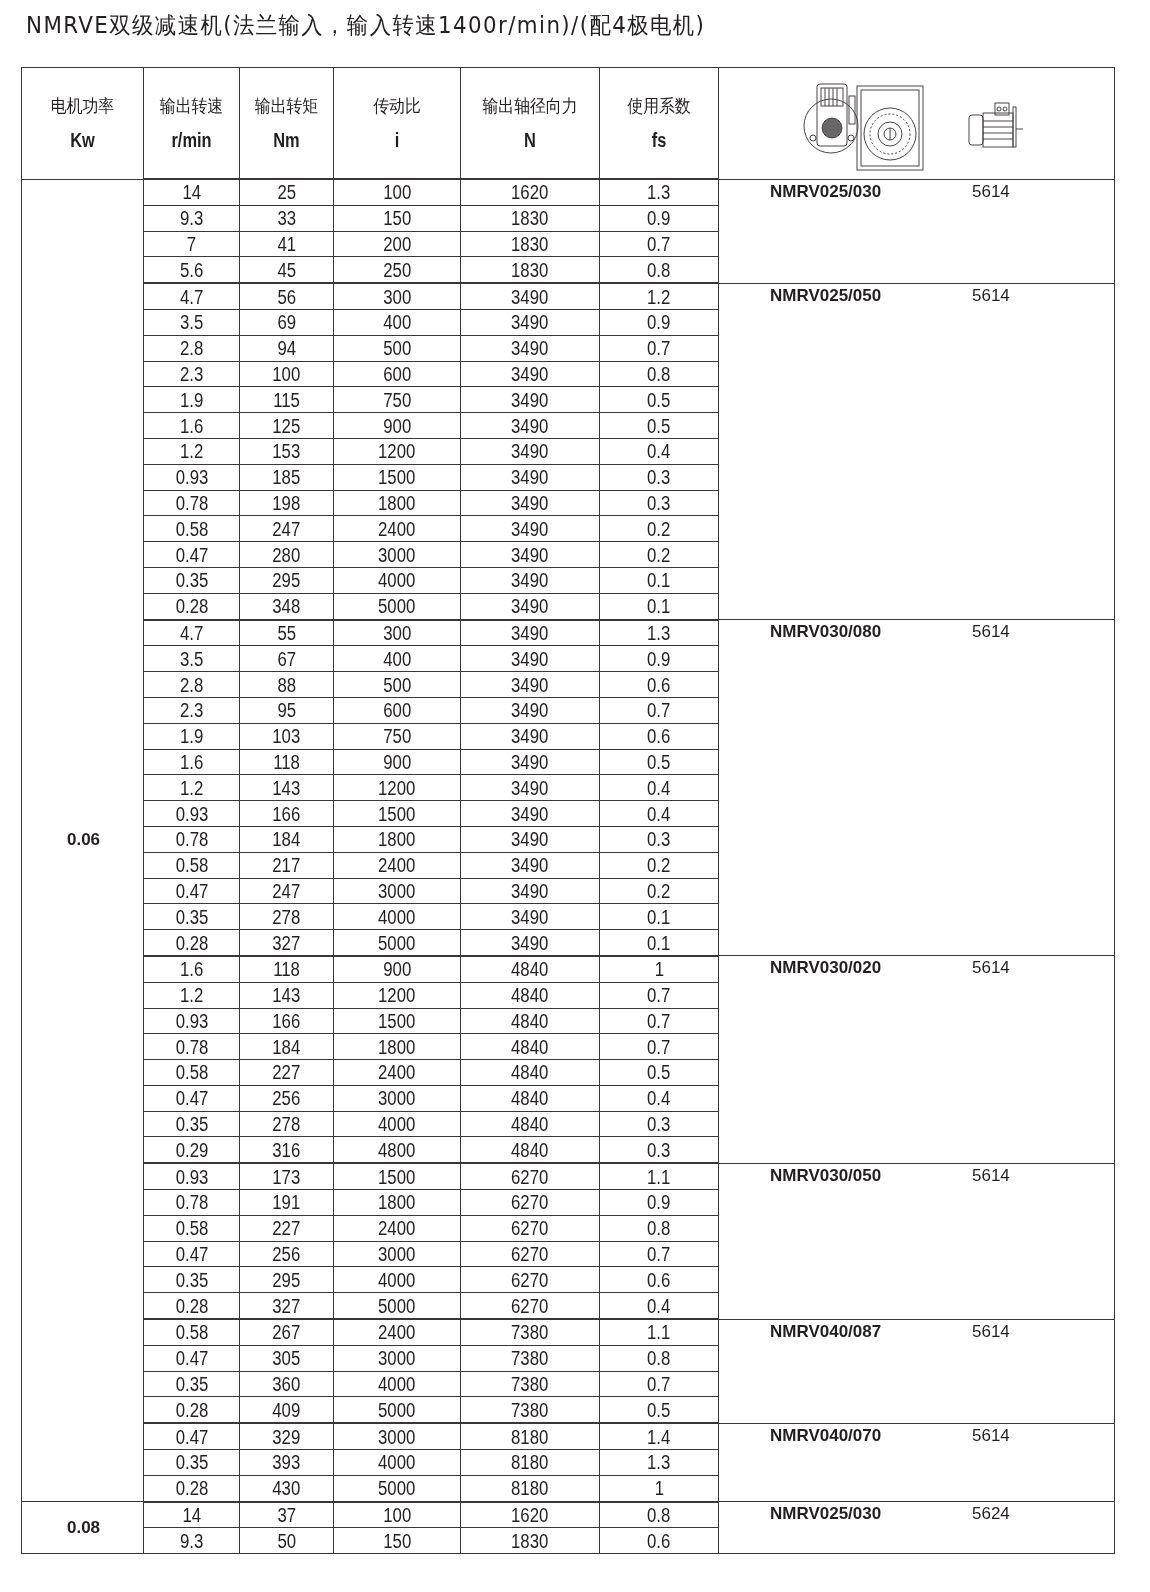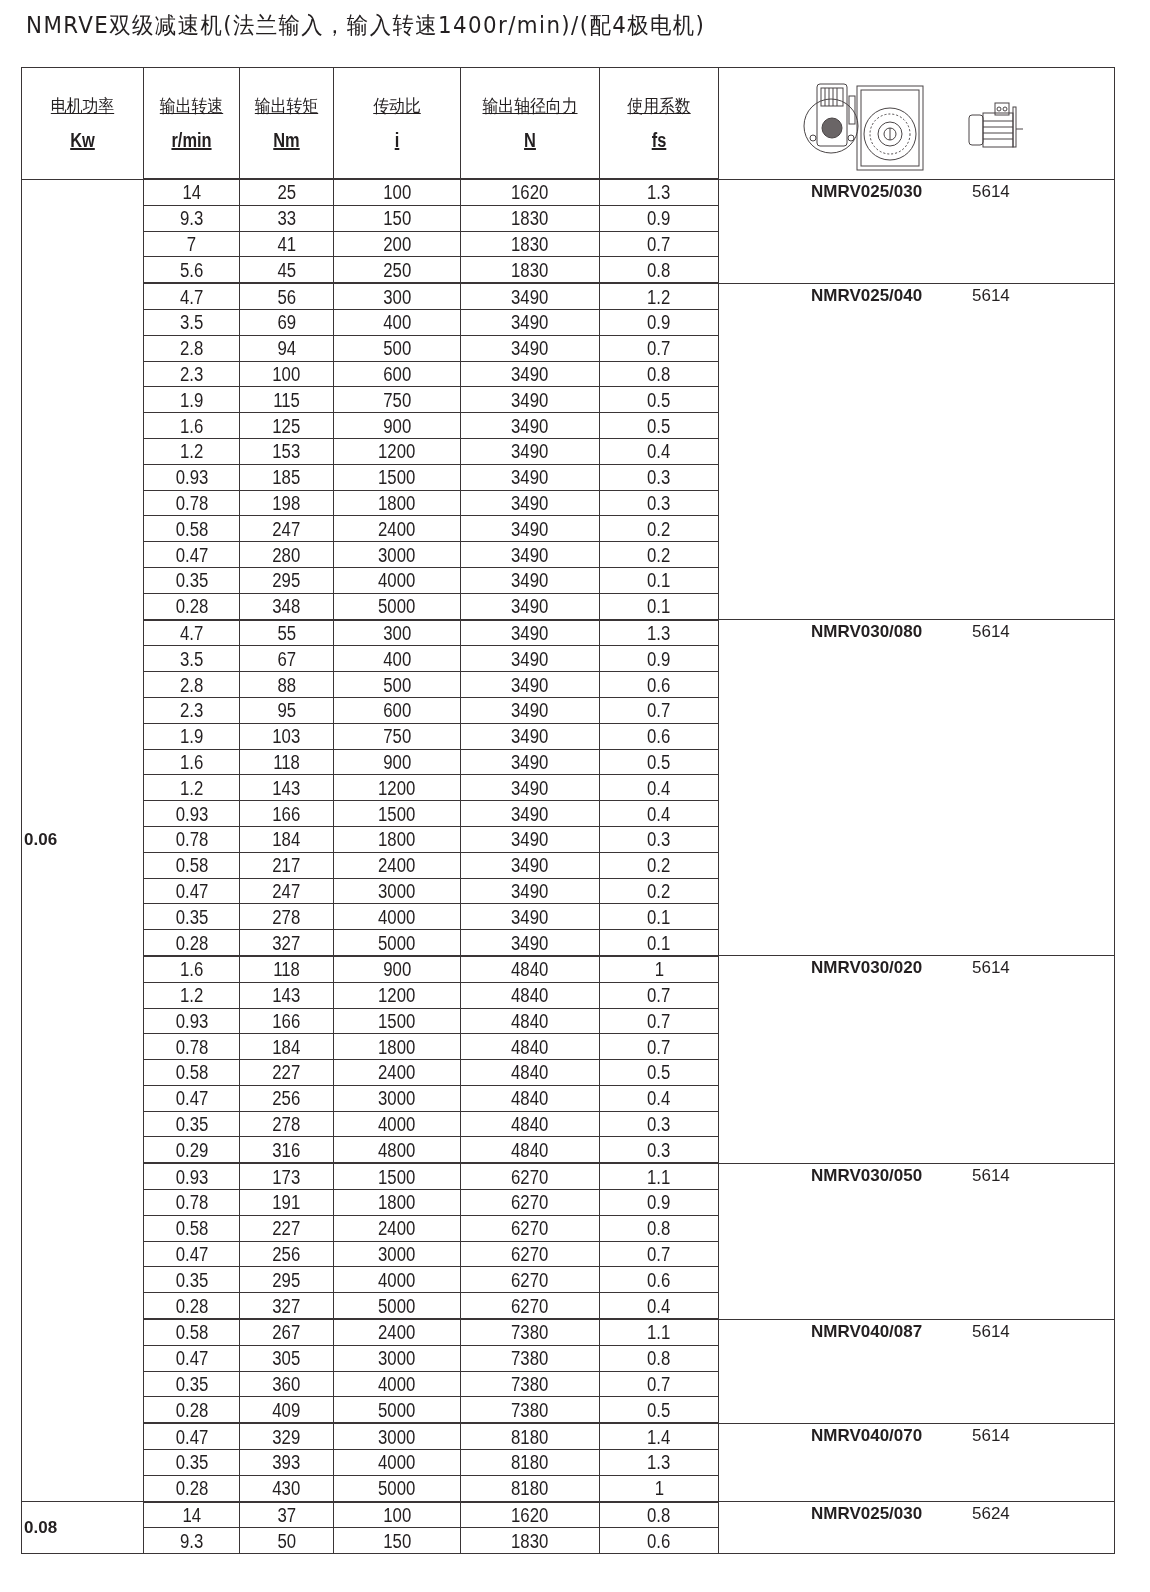--- a/index.html
+++ b/index.html
@@ -1,27 +1,27 @@
 <!DOCTYPE html>
 <html><head>
 <meta charset="utf-8">
 <style>
   html, body { margin: 0; padding: 0; background: #ffffff; }
   body { width: 1150px; height: 1592px; position: relative; overflow: hidden; font-family: "Liberation Sans", sans-serif; color: #231f20; }
   .title { position: absolute; left: 26px; top: 10px; font-size: 23px; letter-spacing: 1.5px; font-family: "DejaVu Sans", sans-serif; color: #231f20; white-space: nowrap; transform: scaleX(0.93); transform-origin: left top; }
   table.spec { position: absolute; left: 21px; top: 67px; border-collapse: collapse; table-layout: fixed; width: 1093px; }
   table.spec td, table.spec th { border: 1.3px solid #3a3536; padding: 0; }
-  table.spec thead th { height: 110px; font-weight: normal; vertical-align: middle; font-size: 19px; line-height: 34px; text-decoration: underline; }
+  table.spec thead th { height: 110px; font-weight: normal; vertical-align: middle; font-size: 19px; line-height: 34px; }
   table.spec thead th .zh { display: block; font-family: "DejaVu Sans", sans-serif; font-size: 18px; transform: scaleX(0.88); }
   table.spec thead th .unit { display: block; font-family: "Liberation Sans", sans-serif; font-weight: bold; font-size: 20px; transform: scaleX(0.82); }
   table.spec tbody td.num { height: 24.8px; text-align: center; font-family: "Liberation Sans", sans-serif; font-size: 19.5px; line-height: 24px; }
   table.spec tbody td.num span { display: inline-block; transform: scaleX(0.86); }
-  table.spec tbody td.power { vertical-align: middle; font-weight: bold; font-size: 17px; padding-left: 2px; }
+  table.spec tbody td.power { text-align: center; vertical-align: middle; font-weight: bold; font-size: 17px; padding-left: 2px; }
   table.spec tbody td.model { vertical-align: top; border-left: 1.3px solid #3a3536; position: relative; }
-  .model-name { position: absolute; left: 51px; top: 2px; font-weight: bold; font-size: 17px; margin-left: 41px; }
+  .model-name { position: absolute; left: 51px; top: 2px; font-weight: bold; font-size: 17px; }
   .motor-code { position: absolute; left: 253px; top: 2px; font-weight: normal; font-size: 17px; }
   tr.group-start td.num { border-top-width: 2px; }
   .img-cell { position: relative; }
   .gearbox-icon { position: absolute; left: 84px; top: 8px; }
   .motor-icon { position: absolute; left: 248px; top: 33px; }
   table.spec { border: 1.6px solid #3a3536; }
 </style>
 </head>
 <body>
 
@@ -134,21 +134,21 @@
         <td class="num"><span>1830</span></td>
         <td class="num"><span>0.8</span></td>
       </tr>
       <tr class="group-start">
         <td class="num"><span>4.7</span></td>
         <td class="num"><span>56</span></td>
         <td class="num"><span>300</span></td>
         <td class="num"><span>3490</span></td>
         <td class="num"><span>1.2</span></td>
         <td class="model" rowspan="13">
-          <span class="model-name">NMRV025/040</span>
+          <span class="model-name">NMRV025/050</span>
           <span class="motor-code">5614</span>
         </td>
       </tr>
       <tr>
         <td class="num"><span>3.5</span></td>
         <td class="num"><span>69</span></td>
         <td class="num"><span>400</span></td>
         <td class="num"><span>3490</span></td>
         <td class="num"><span>0.9</span></td>
       </tr>

